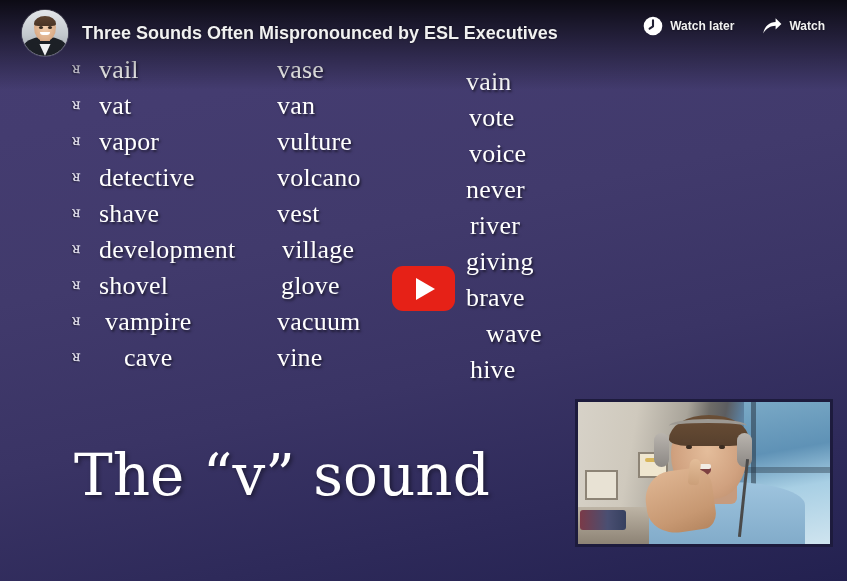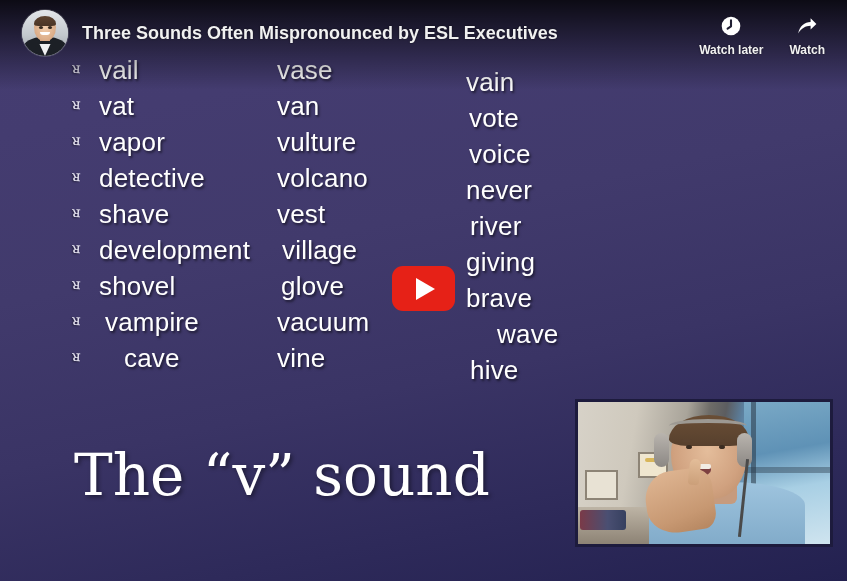--- a/index.html
+++ b/index.html
@@ -44,35 +44,35 @@
     font-family: "DejaVu Serif", serif;
     font-size: 15px;
     color: #f2f0fa;
     text-shadow: 1px 1px 2px rgba(0,0,0,.55);
     transform: scaleX(-1) rotate(-2deg);
     opacity: .95;
   }
   .w {
     position: absolute;
     top: 0;
-    font-family: Liberation Sans, sans-serif;
+    font-family: Liberation Serif, serif;
     font-size: 26px;
     line-height: 30px;
     letter-spacing: .2px;
     color: #ffffff;
     text-shadow: 1.5px 1.5px 2.5px rgba(0,0,0,.55);
     white-space: nowrap;
   }
   .c1 { left: 99px; }
   .c2 { left: 277px; }
   .c3 { left: 466px; margin-top: 12px; }
   
   .row-8 .c1 { left: 105px; }
   .row-9 .c1 { left: 124px; }
-  .row-8 .c3 { left: 497px; }
+  .row-8 .c3 { left: 486px; }
   .row-9 .c3 { left: 470px; }
   .row-2 .c3 { left: 469px; }
   .row-3 .c3 { left: 469px; }
   .row-5 .c3 { left: 470px; }
   .row-7 .c2 { left: 281px; }
   .row-6 .c2 { left: 282px; }
 
   .slide-title {
     position: absolute;
     left: 74px;
@@ -323,21 +323,20 @@
   }
   #top-actions {
     flex: 0 0 auto;
     display: flex;
     gap: 26px;
     padding-top: 4px;
     padding-right: 10px;
   }
   .action {
     display: flex;
-    flex-direction: column;
     align-items: center;
     gap: 5px;
     cursor: pointer;
   }
   .action .ic { width: 24px; height: 24px; display: block; }
   .action .lbl {
     color: #f1f1f1;
     font-size: 12px;
     line-height: 14px;
     font-weight: 700;

